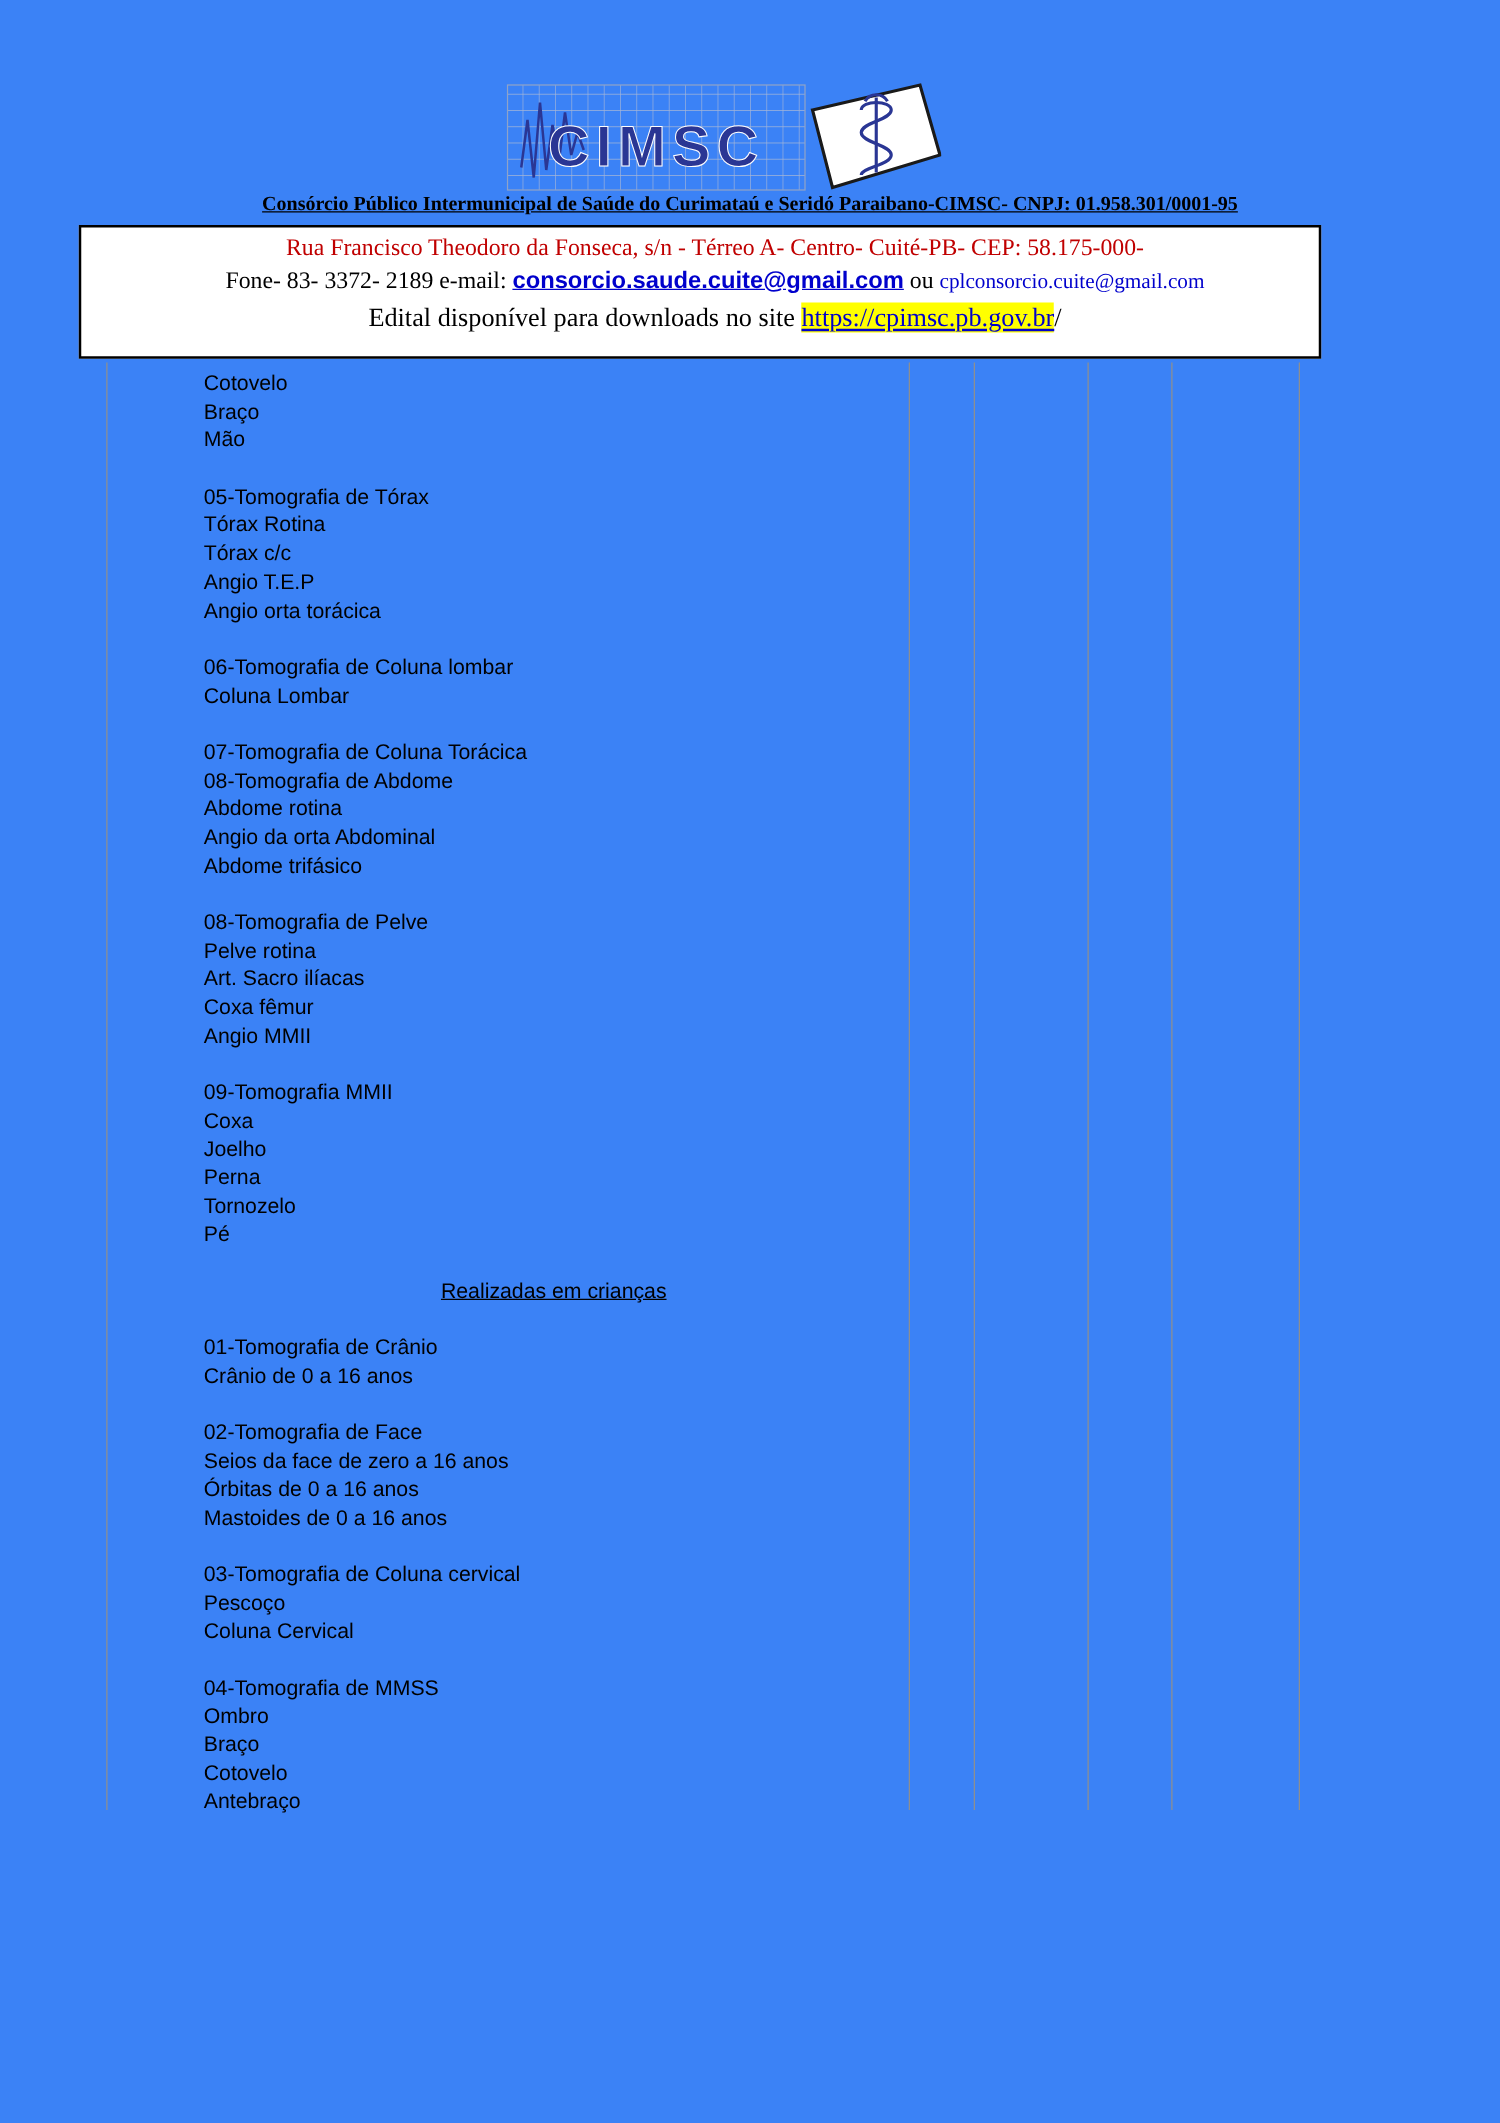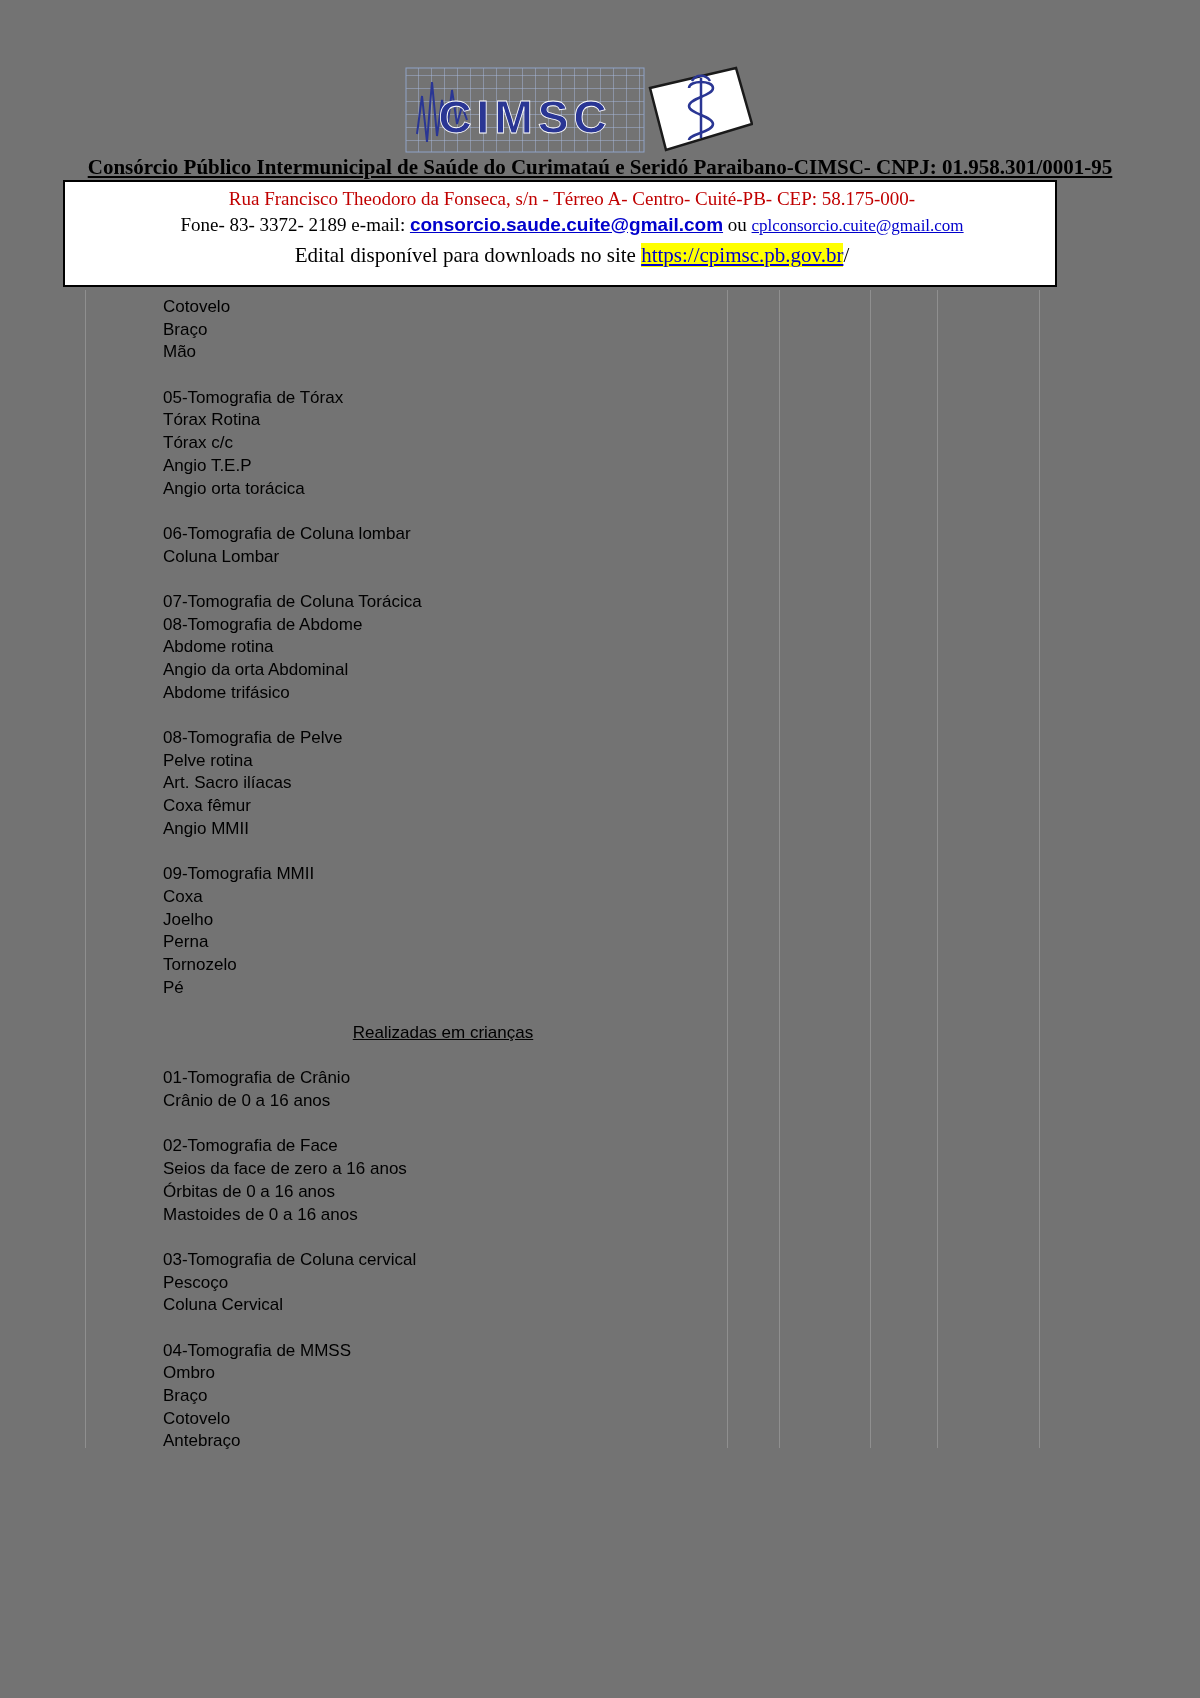--- a/index.html
+++ b/index.html
@@ -1,52 +1,52 @@
 <!DOCTYPE html>
 <html><head>
 <meta charset="utf-8">
 <style>
   * { margin:0; padding:0; box-sizing:border-box; }
   html,body { background:#ffffff; }
   body {
     width:1200px; height:1698px; position:relative;
     font-family:"Liberation Sans", sans-serif; color:#000;
   }
-  .page { position:absolute; inset:0; background:#737373; overflow:hidden; }
+  .page { position:absolute; inset:0; background:#3b82f6; overflow:hidden; }
 
   
   .logo-wrap { position:absolute; left:405px; top:62px; width:348px; height:96px; }
   .logo-text {
     font-family:"Liberation Sans", sans-serif; font-weight:bold;
     font-size:46px; letter-spacing:5px; fill:#2a3694;
     stroke:#ffffff; stroke-width:0.8px;
   }
 
   
   .doc-title {
     position:absolute; top:155px; left:0; width:100%; text-align:center;
-    font-family:"Liberation Serif", serif; font-size:21px; font-weight:bold;
+    font-family:"Liberation Serif", serif; font-size:16px; font-weight:bold;
     text-decoration:underline; color:#000; white-space:nowrap;
   }
 
   
   .info-box {
     position:absolute; left:63px; top:180px; width:994px; height:107px;
     border:2px solid #000; background:#fff; text-align:center;
     font-family:"Liberation Serif", serif; padding-top:5px;padding-left:24px;
   }
   .addr-line { color:#c00000; font-size:19px; line-height:24px; }
   .contact-line { color:#000; font-size:19px; line-height:27px; }
   .email-primary {
     font-family:"Liberation Sans", sans-serif; font-weight:bold; font-size:19px;
     color:#0000cc; text-decoration:underline; cursor:pointer;
   }
   .email-secondary {
     font-family:"Liberation Serif", serif; font-size:17px;
-    color:#0000cc; text-decoration:underline; cursor:pointer;
+    color:#0000cc; cursor:pointer;
   }
   .edital-line { color:#000; font-size:21px; line-height:32px; }
   .edital-link {
     color:#0000cc; background:#ffff00; text-decoration:underline; cursor:pointer;
   }
 
   
   .table-area {
     position:absolute; left:85px; top:290px; width:955px; height:1158px;
     border-left:1px solid #8f8f8f; border-right:1px solid #8f8f8f;padding-left:23px;

